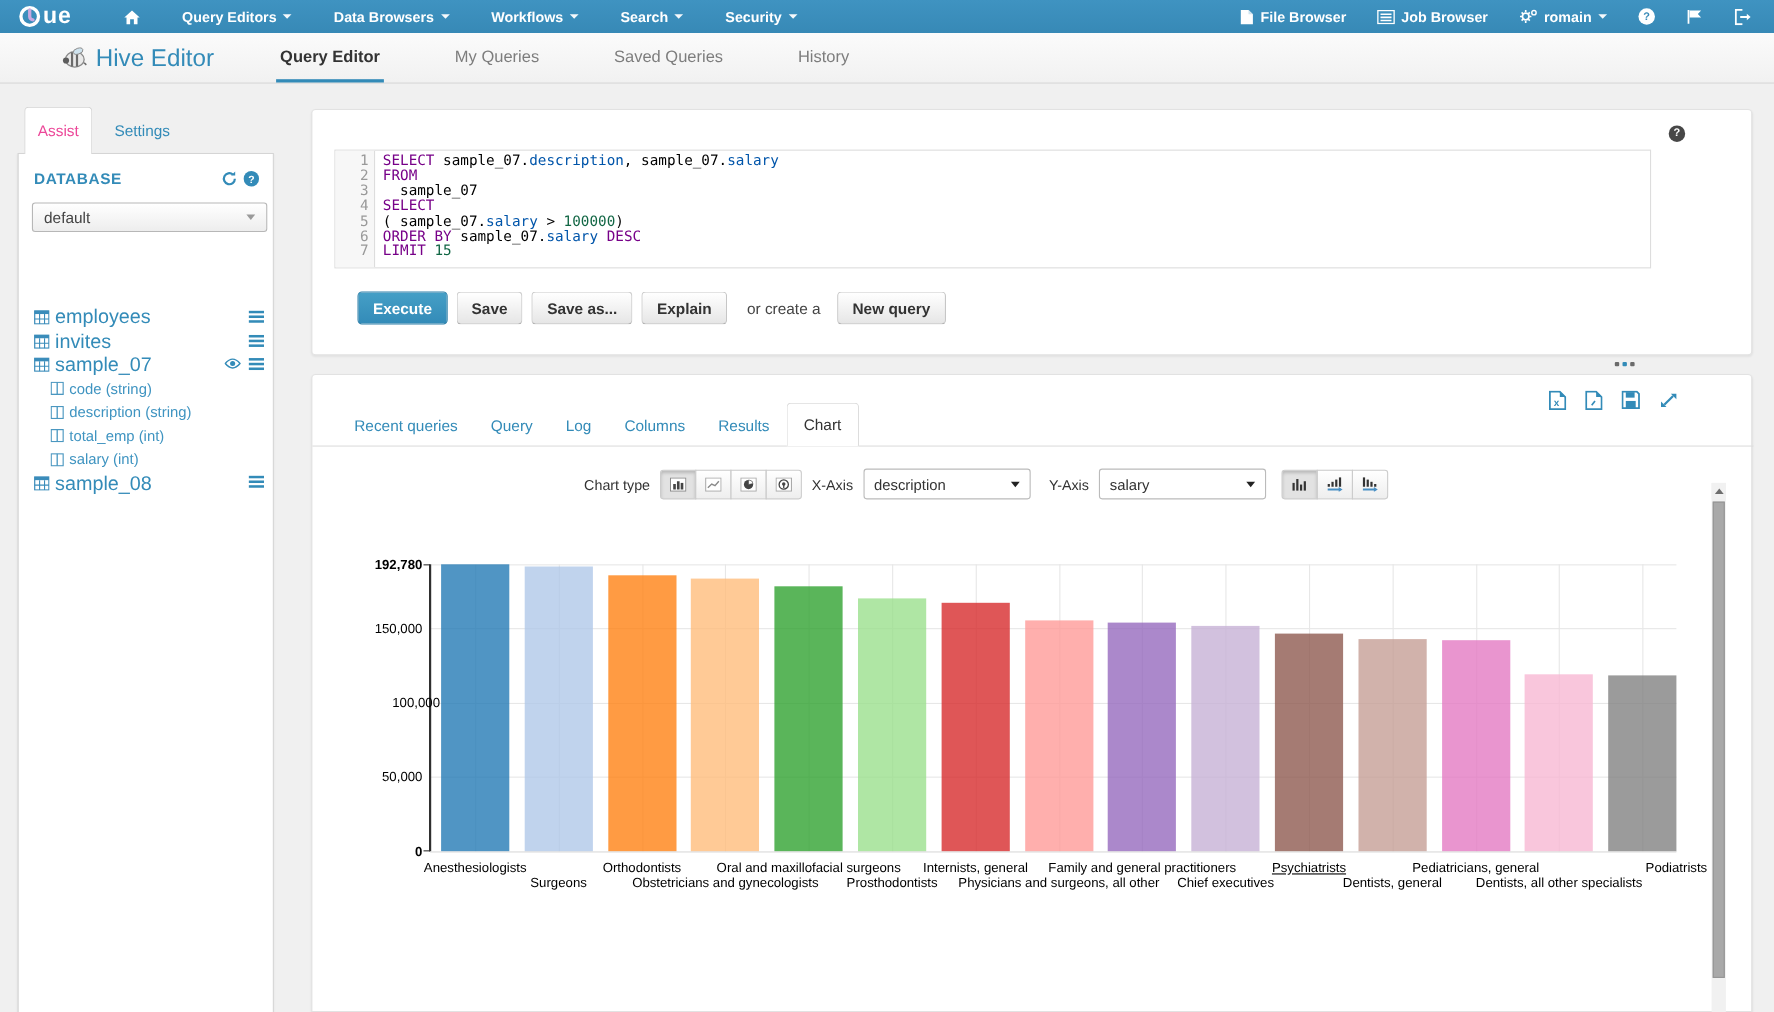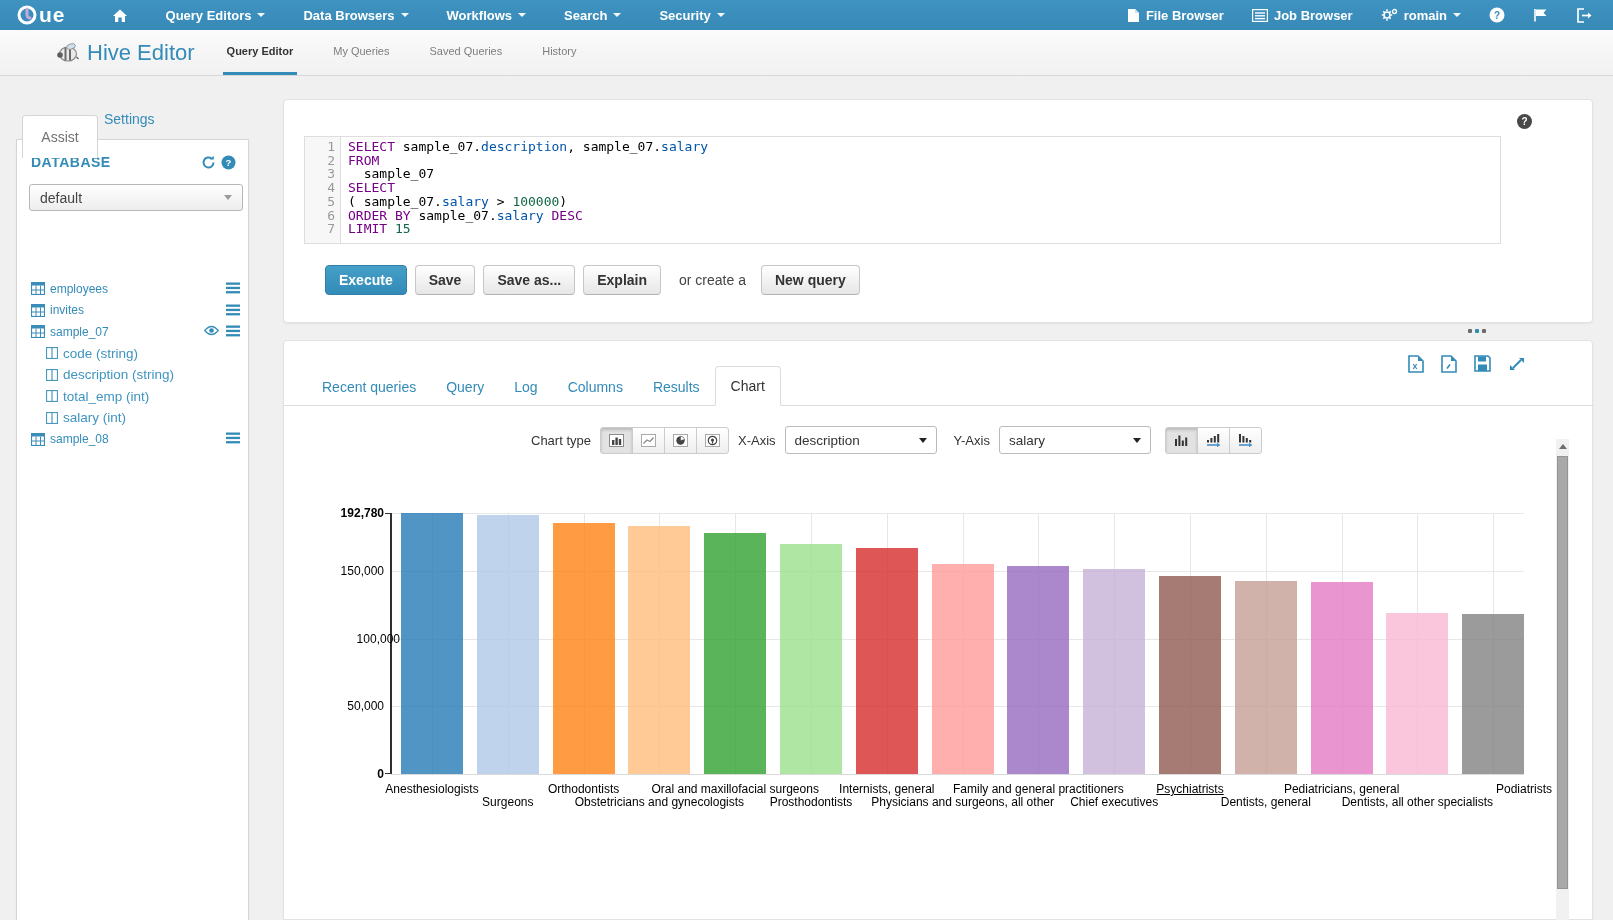--- a/index.html
+++ b/index.html
@@ -18,51 +18,51 @@
                 border-right:4px solid transparent; border-top:4px solid rgba(255,255,255,.95); margin-left:6px; }
   .nav-right { margin-left:auto; display:flex; align-items:center; gap:28px; }
   .nav-icon { display:inline-flex; margin-right:6px; }
 
   
   .subheader { position:absolute; left:0; top:30px; width:1613px; height:46px;
                background:linear-gradient(#fbfbfb,#f1f1f1); border-bottom:1px solid #d8d8d8;
                display:flex; align-items:center; padding-left:55px; z-index:49; }
   .app-title { color:#338bb8; font-size:22px; margin-left:8px; margin-right:28px; white-space:nowrap; }
   .sh-tabs { display:flex; align-items:stretch; height:100%; gap:32px; }
-  .sh-tab { display:flex; align-items:center; font-size:11px; color:#7d7d7d; cursor:pointer;
-            padding:0 4px; border-bottom:3px solid transparent; }
+  .sh-tab { display:flex; align-items:center; font-size:15px; color:#7d7d7d; cursor:pointer;
+            padding:0 4px; border-bottom:3px solid transparent;margin-left:28px; }
   .sh-tab.active { color:#333; font-weight:bold; border-bottom:3px solid #338bb8; }
 
   
   .panel { position:absolute; background:#fff; border:1px solid #e2e2e2; border-radius:4px;
            box-shadow:0 1px 2px rgba(0,0,0,.06); }
 
   
   .sidebar { position:absolute; left:16px; top:97px; width:233px; height:797px; }
-  .assist-tab { position:absolute; left:6px; top:0; width:76px; height:43px; background:#fff;
+  .assist-tab { position:absolute; left:6px; top:0; width:62px; height:43px; background:#fff;
                 border:1px solid #d5d5d5; border-bottom:none; border-radius:4px 4px 0 0;
-                display:flex; align-items:center; justify-content:center; font-size:14px; color:#737373; z-index:2; cursor:pointer;margin-top:18px; }
+                display:flex; align-items:center; justify-content:center; font-size:14px; color:#ec4899; z-index:2; cursor:pointer; }
   .settings-link { position:absolute; left:88px; top:0; height:43px; display:flex; align-items:center;
                    color:#338bb8; font-size:14px; cursor:pointer; }
   .sidebar-panel { position:absolute; left:0; top:42px; width:233px; height:841px; background:#fff;
                    border:1px solid #d5d5d5; border-radius:0 0 4px 4px; box-shadow:0 1px 2px rgba(0,0,0,.06); }
   .db-row { position:absolute; left:14px; top:14px; width:205px; display:flex; align-items:center; }
   .db-label { color:#338bb8; font-size:14px; font-weight:bold; letter-spacing:.5px; }
   .db-icons { margin-left:auto; display:flex; gap:5px; }
   .sel { position:absolute; left:12px; top:44px; width:214px; height:27px; border:1px solid #b7b7b7;
          border-radius:3px; background:linear-gradient(#fff,#ededed); display:flex; align-items:center;
          padding:0 10px; font-size:14px; color:#444; cursor:pointer; }
   .sel-caret { margin-left:auto; width:0; height:0; border-left:4px solid transparent;
                border-right:4px solid transparent; border-top:5px solid #9a9a9a; }
   .tbl-filter { position:absolute; left:12px; top:91px; width:212px; height:29px; border:1px solid #ccc;
                 border-radius:3px; font-size:14px; padding:0 9px; color:#555; font-family:"Liberation Sans",sans-serif; }
   .tbl-filter::placeholder { color:#a9a9a9; }
   .table-list { position:absolute; left:0; top:138px; width:233px; }
   .tbl-row { position:relative; height:21.6px; display:flex; align-items:center; padding-left:14px;
-             font-size:12px; color:#338bb8; cursor:pointer; white-space:nowrap; }
+             font-size:18px; color:#338bb8; cursor:pointer; white-space:nowrap; }
   .tbl-row .tname { margin-left:5px; }
   .col-row { position:relative; height:21.4px; display:flex; align-items:center; padding-left:29px;
              font-size:13.5px; color:#3f94c1; cursor:default; white-space:nowrap; }
   .col-row .cname { margin-left:5px; }
   .row-right { position:absolute; right:10px; top:4px; display:flex; gap:7px; }
 
   
   .query-panel { left:283px; top:99px; width:1310px; height:224px; }
   .q-help { position:absolute; right:60px; top:14px; width:15px; height:15px; border-radius:50%;
             background:#474747; color:#fff; font-size:10px; font-weight:bold; display:flex;

